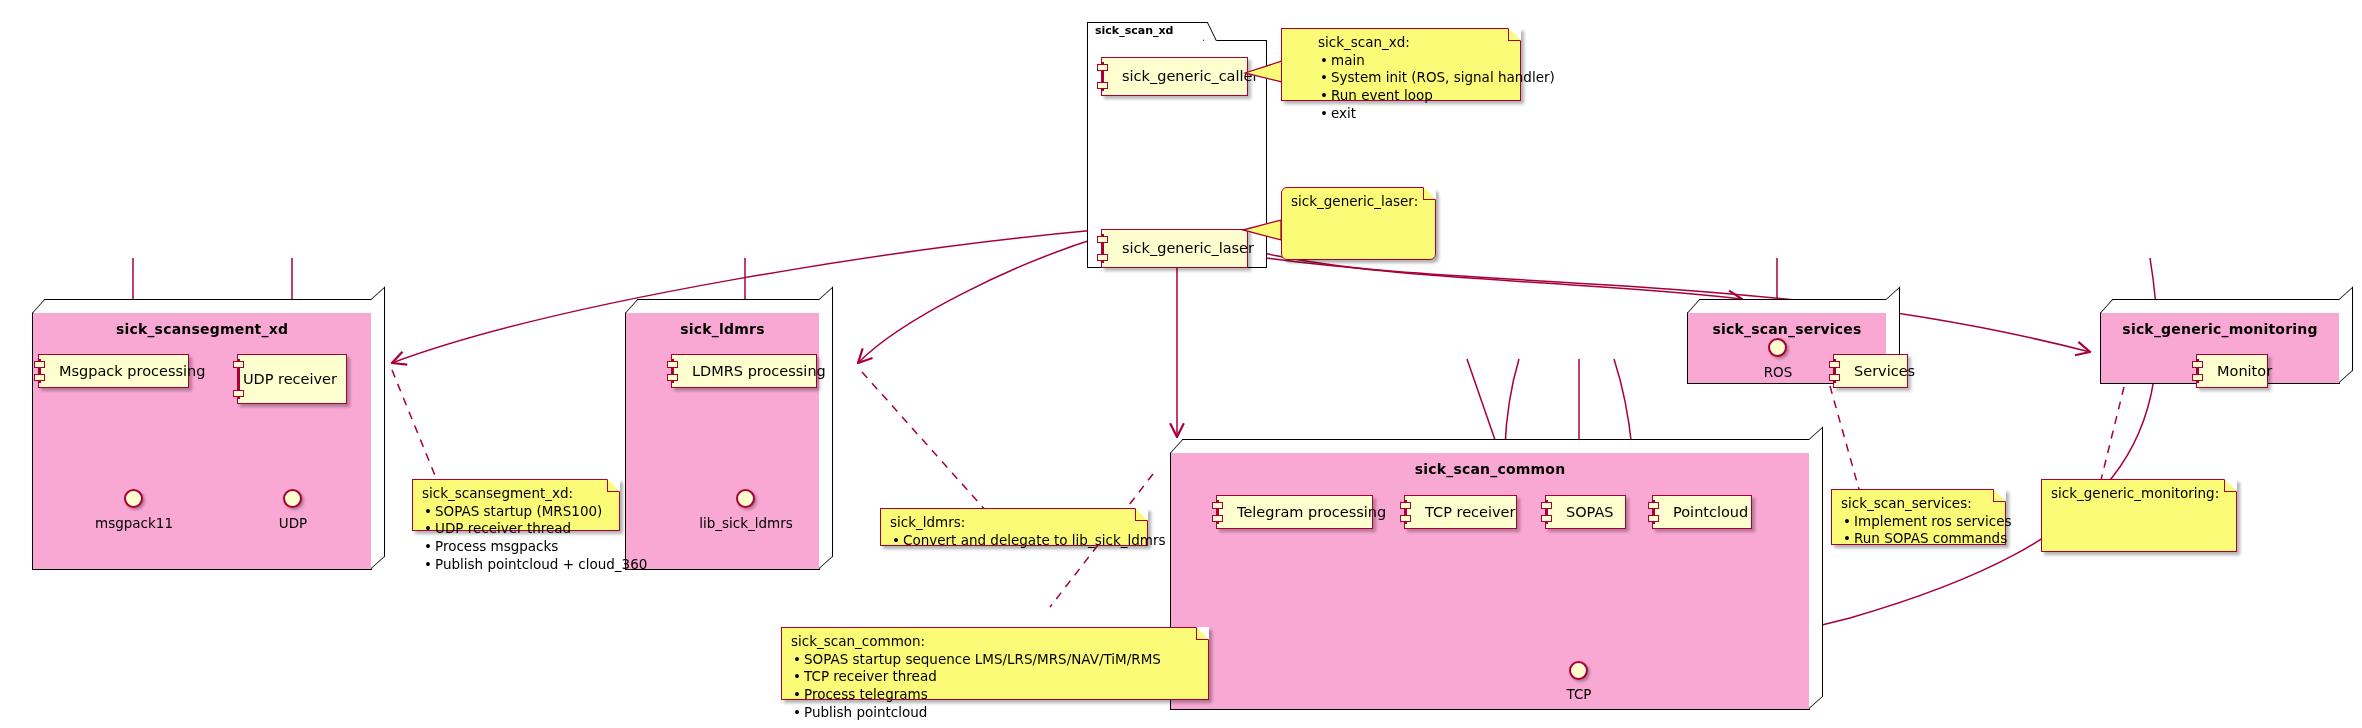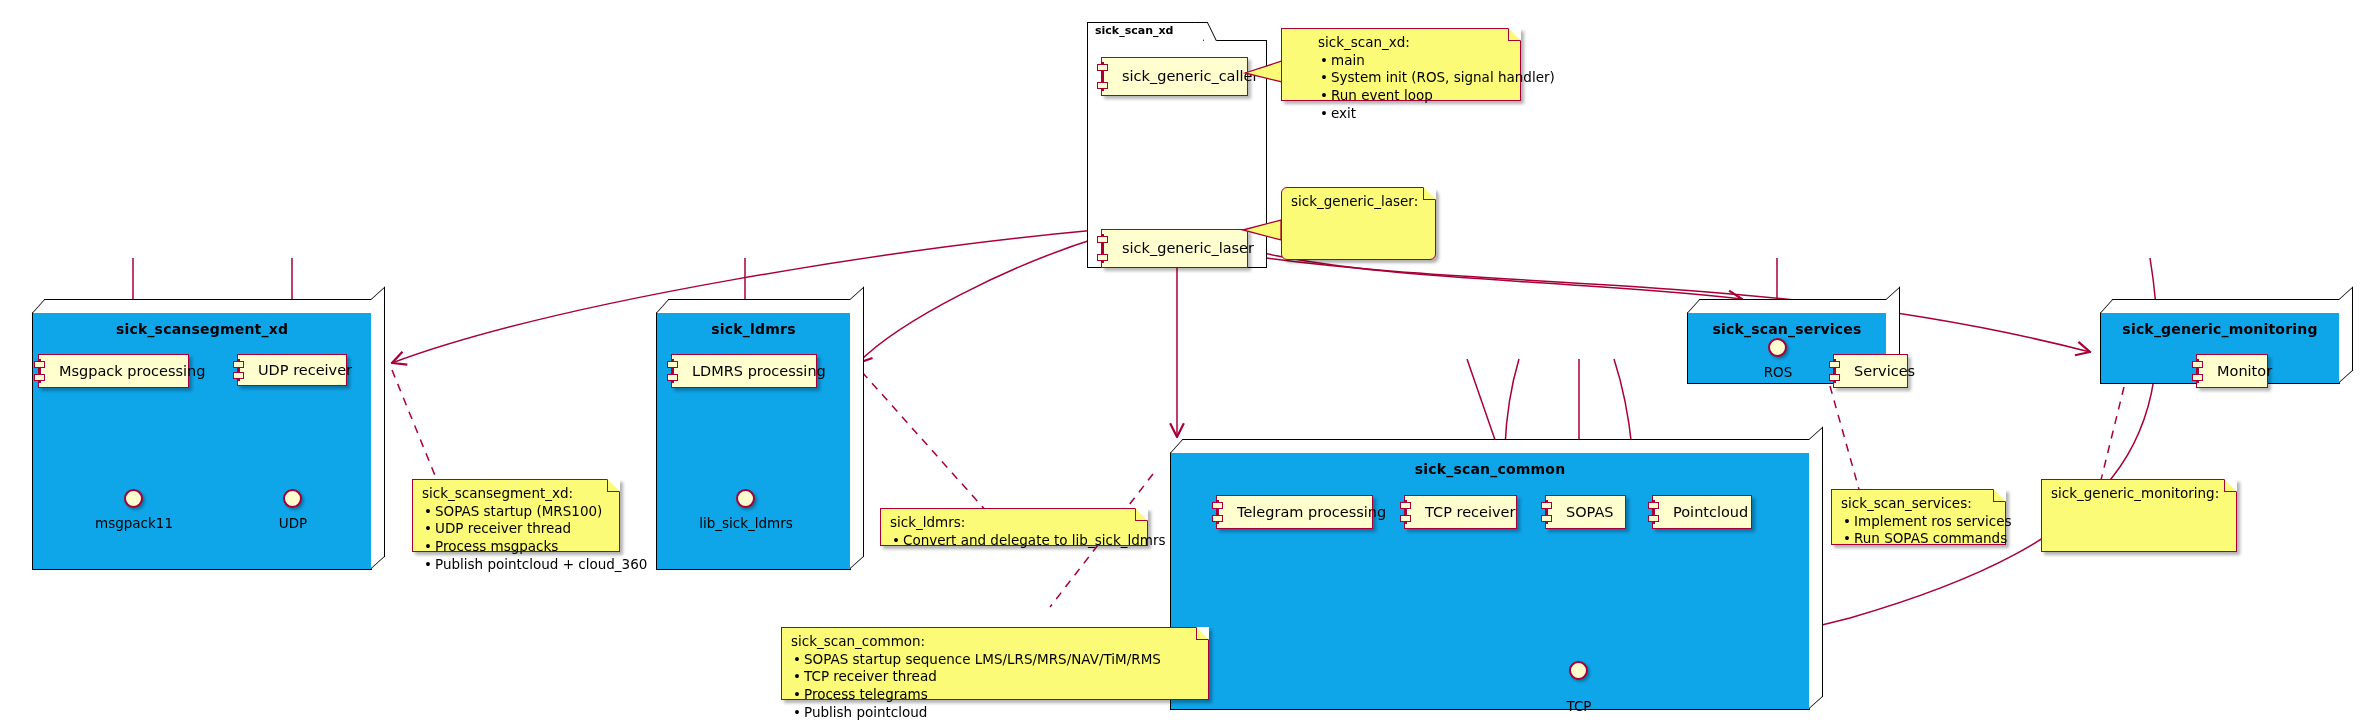--- a/index.html
+++ b/index.html
@@ -19,21 +19,21 @@
     position:absolute;
     left:0;top:0;
     width:2362px;height:728px;
     pointer-events:none;
   }
 
   
   .node{
     position:absolute;
     box-sizing:border-box;
-    background:#0ea5e9;
+    background:#f9a8d4;
     border:1.5px solid #000000;
     z-index:5;
   }
   .node::before{ 
     content:"";
     position:absolute;
     left:-1.5px; top:-14px;
     width:calc(100% + 1.5px);
     height:14px;
     background:#FFFFFF;
@@ -300,34 +300,34 @@
     <div class="node-title">sick_scansegment_xd</div>
   </div>
 
   <div class="comp" style="left:38px;top:354px;width:151px;height:34px;">
     <span class="spine"></span>
     <span class="lug top"></span>
     <span class="lug bot"></span>
     <span class="comp-label">Msgpack processing</span>
   </div>
 
-  <div class="comp" style="left:237px;top:354px;width:110px;height:32px;">
+  <div class="comp" style="left:237px;top:354px;width:110px;height:50px;justify-content:flex-end;">
     <span class="spine"></span>
     <span class="lug top"></span>
     <span class="lug bot"></span>
     <span class="comp-label">UDP receiver</span>
   </div>
 
   <div class="iface" style="left:124px;top:489px;"></div>
   <div class="iface-label" style="left:74px;top:515px;width:120px;">msgpack11</div>
 
   <div class="iface" style="left:283px;top:489px;"></div>
   <div class="iface-label" style="left:243px;top:515px;width:100px;">UDP</div>
 
-  <div class="node" style="left:656px;top:312px;width:195px;height:258px;padding-left:47px;">
+  <div class="node" style="left:625px;top:312px;width:195px;height:258px;padding-left:47px;">
     <div class="node-title">sick_ldmrs</div>
   </div>
 
   <div class="comp" style="left:671px;top:354px;width:146px;height:34px;">
     <span class="spine"></span>
     <span class="lug top"></span>
     <span class="lug bot"></span>
     <span class="comp-label">LDMRS processing</span>
   </div>
 
@@ -363,21 +363,21 @@
     <span class="spine"></span>
     <span class="lug top"></span>
     <span class="lug bot"></span>
     <span class="comp-label">Pointcloud</span>
   </div>
 
   <div class="iface" style="left:1768px;top:338px;"></div>
   <div class="iface-label" style="left:1738px;top:364px;width:80px;">ROS</div>
 
   <div class="iface" style="left:1569px;top:661px;"></div>
-  <div class="iface-label" style="left:1539px;top:686px;width:80px;margin-top:12px;">TCP</div>
+  <div class="iface-label" style="left:1539px;top:686px;width:80px;">TCP</div>
 
   <div class="node" style="left:1687px;top:312px;width:200px;height:72px;">
     <div class="node-title">sick_scan_services</div>
   </div>
 
   <div class="comp" style="left:1833px;top:354px;width:75px;height:34px;">
     <span class="spine"></span>
     <span class="lug top"></span>
     <span class="lug bot"></span>
     <span class="comp-label">Services</span>
@@ -405,21 +405,21 @@
       <li>exit</li>
     </ul>
   </div>
 
   <div class="note" style="left:1281px;top:187px;width:155px;height:73px;border-radius:6px;">
     <span class="note-fold2"></span>
     <span class="note-fold"></span>
     <div class="note-head">sick_generic_laser:</div>
   </div>
 
-  <div class="note" style="left:412px;top:479px;width:208px;height:73px;">
+  <div class="note" style="left:412px;top:479px;width:208px;height:52px;">
     <span class="note-fold2"></span>
     <span class="note-fold"></span>
     <div class="note-head">sick_scansegment_xd:</div>
     <ul>
       <li>SOPAS startup (MRS100)</li>
       <li>UDP receiver thread</li>
       <li>Process msgpacks</li>
       <li>Publish pointcloud + cloud_360</li>
     </ul>
   </div>

